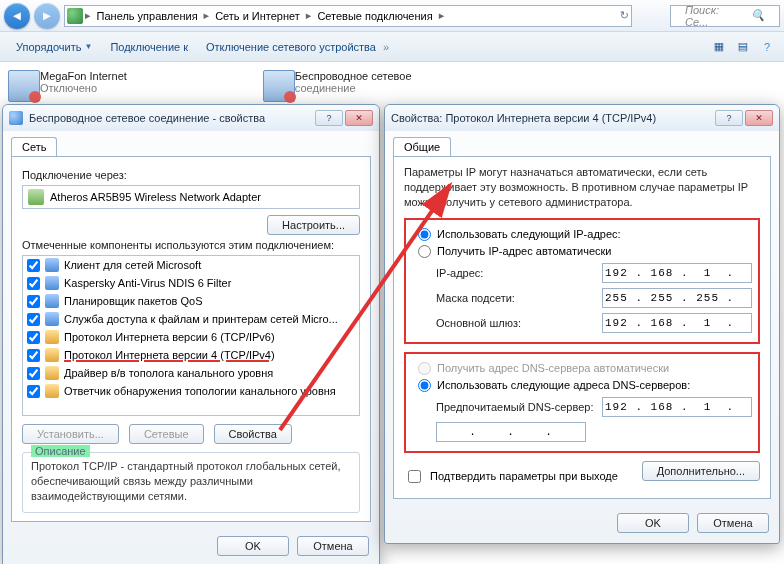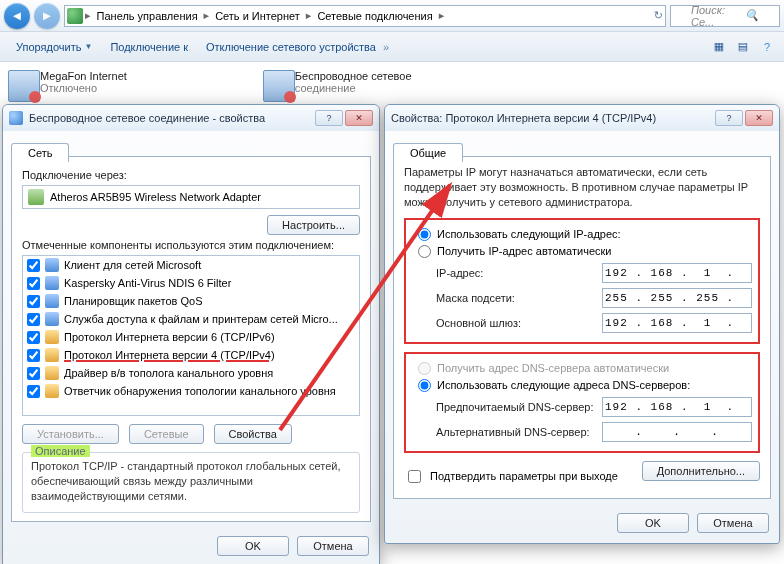--- a/index.html
+++ b/index.html
@@ -6,21 +6,21 @@
 body { margin: 0; width: 784px; height: 564px; background: #fff; overflow: hidden; position: relative; }
 
 
 .explorer { position: absolute; top: 0; left: 0; right: 0; }
 .nav-row { height: 32px; background: linear-gradient(#fdfdfe,#e8eff7); border-bottom: 1px solid #cfd8e3; display: flex; align-items: center; padding: 0 4px; gap: 4px; }
 .nav-btn { width: 26px; height: 26px; border-radius: 50%; background: linear-gradient(#4ea0e6,#2b7bd0); display:flex; align-items:center; justify-content:center; color:#fff; font-size:13px; box-shadow: inset 0 1px 0 rgba(255,255,255,.4), 0 1px 2px rgba(0,0,0,.3); }
 .breadcrumb { flex: 1; height: 22px; background: #fff; border: 1px solid #a0b3c9; display: flex; align-items: center; padding: 0 2px; gap: 2px; }
 .breadcrumb span.seg { padding: 0 4px; }
 .breadcrumb span.arr { color: #666; }
 .breadcrumb .bc-icon { width:16px; height:16px; background: radial-gradient(circle at 30% 30%, #7fd084, #2e8c3e); border-radius:2px; }
-.search-box { width: 110px; height: 22px; background: #fff; border: 1px solid #a0b3c9; display:flex; align-items:center; padding:0 20px; color:#888; font-style:italic; gap:16px; }
+.search-box { width: 110px; height: 22px; background: #fff; border: 1px solid #a0b3c9; display:flex; align-items:center; padding:0 14px; color:#888; font-style:italic; gap:16px;margin-left:34px; }
 .toolbar-row { height: 30px; background: linear-gradient(#f3f7fb,#e2ebf3); border-bottom: 1px solid #cfd8e3; display:flex; align-items:center; padding:0 8px; gap:2px; }
 .tool-item { color:#154a85; padding:4px 8px; display:flex; align-items:center; gap:3px; cursor:default; }
 .tool-item .tri { font-size:8px; color:#3a6a9e; }
 .tool-icons { margin-left:auto; display:flex; gap:6px; }
 .tool-ic { width:18px; height:18px; display:flex; align-items:center; justify-content:center; color:#2a5a9a; }
 
 .conn-area { display:flex; padding: 4px; gap: 8px; background:#fff; }
 .conn-item { display:flex; align-items:flex-start; padding:4px; }
 .conn-icon { width:32px; height:32px; background: linear-gradient(#d4e4f6,#8fb5de); border:1px solid #6a95c5; border-radius:2px; position:relative; }
 .conn-icon::after { content:''; position:absolute; right:-2px; bottom:-2px; width:12px; height:12px; background:#e25b5b; border-radius:50%; }
@@ -28,39 +28,39 @@
 .conn-text .sub { color:#7a7a7a; }
 
 
 .dialog { position:absolute; background: linear-gradient(#fdfdfe,#eef3f8); border:1px solid #7b97b6; border-radius: 6px 6px 3px 3px; box-shadow: 0 4px 18px rgba(0,0,0,.35); }
 .dlg-title { height:26px; display:flex; align-items:center; padding:0 6px; font-size:12px; color:#1d2e42; background: linear-gradient(#f8fbfe,#e3edf7); border-radius:6px 6px 0 0; gap:6px; }
 .dlg-title .wic { width:14px; height:14px; background: radial-gradient(circle at 30% 30%, #a7d3ff,#3c7ecf); border-radius:2px; }
 .dlg-ctrls { margin-left:auto; display:flex; gap:2px; }
 .dlg-cbtn { width:28px; height:16px; background: linear-gradient(#f4f8fc,#dbe6f1); border:1px solid #a7bdd4; border-radius:2px; display:flex; align-items:center; justify-content:center; font-size:9px; color:#2e4b6d; }
 .dlg-cbtn.close { background: linear-gradient(#f8d7d7,#e9a6a6); color:#7a2222; border-color:#c98787; }
 .dlg-body { padding: 6px 8px 8px; }
-.tab { display:inline-block; background:#fff; border:1px solid #9eb4cc; border-bottom:none; padding:3px 16px; border-radius:3px 3px 0 0; position:relative; top:6px; z-index:2; }
+.tab { display:inline-block; background:#fff; border:1px solid #9eb4cc; border-bottom:none; padding:3px 10px; border-radius:3px 3px 0 0; position:relative; top:0; z-index:2; }
 .tab-panel { background:#fff; border:1px solid #9eb4cc; padding:8px 10px; }
 
 .group-label { margin: 4px 0 4px; color:#1a1a1a; }
 .adapter-box { border:1px solid #b5c5d8; background:#fff; padding:3px 5px; display:flex; align-items:center; gap:6px; margin-bottom:6px; }
 .adapter-box .aic { width:16px; height:16px; background: linear-gradient(#bfe0b0,#6bb04f); border-radius:2px; }
 .btn { background: linear-gradient(#fdfdfe,#e8eef5); border:1px solid #8fa6bf; border-radius:3px; padding:3px 14px; color:#222; cursor:default; }
 .btn.disabled { color:#9a9a9a; }
 .btn-row { display:flex; gap:6px; justify-content:flex-end; margin-top:6px; }
 
 .comp-list { border:1px solid #b5c5d8; background:#fff; height:161px; overflow:hidden; margin-top:4px; }
 .comp-row { display:flex; align-items:center; gap:5px; padding:2px 4px; }
 .comp-row input { margin:0; }
 .comp-ic { width:14px; height:14px; background: linear-gradient(#ffe199,#e3a63b); border-radius:2px; flex-shrink:0; }
 .comp-ic.blue { background: linear-gradient(#a7ccff,#4c8cd8); }
 .comp-row.hl { text-decoration: underline; text-decoration-color: #e03232; text-decoration-thickness: 2px; }
 
 .desc-group { border:1px solid #c9d5e2; border-radius:3px; padding:6px 8px 8px; margin-top:8px; position:relative; }
-.desc-group .legend { position:absolute; top:-8px; left:8px; background:#bef264; padding:0 4px; color:#5a6a7d; }
+.desc-group .legend { position:absolute; top:-8px; left:8px; background:#86efac; padding:0 4px; color:#5a6a7d; }
 .desc-text { color:#3a3a3a; line-height:1.35; }
 
 .dlg-footer { display:flex; justify-content:flex-end; gap:8px; padding:6px 10px 10px; }
 
 
 .info-text { color:#2a2a2a; line-height:1.35; margin-bottom:8px; }
 .radio-row { display:flex; align-items:center; gap:6px; margin:4px 0; padding-left:6px; }
 .radio-row input { margin:0; }
 .field-row { display:flex; align-items:center; margin:5px 0 5px 24px; gap:8px; }
 .field-row label { flex: 1; color:#222; }
@@ -253,21 +253,20 @@
           </div>
         <div class="radio-row">
             <input type="radio" name="dns" checked="" style="">
             <span>Использовать следующие адреса DNS-серверов:</span>
           </div>
         <div class="field-row">
           <label>Предпочитаемый DNS-сервер:</label>
           <input class="ip-input" value="192 . 168 .  1  .  1" style="">
         </div>
         <div class="field-row">
-          <label>Альтернативный DNS-сервер:</label>
           <input class="ip-input" value=" .    .    . " style="">
         </div>
       </div>
 
       <div style="display:flex; align-items:flex-start; ">
         <div class="chk-row">
           <input type="checkbox" style="">
           <span>Подтвердить параметры при выходе</span>
         </div>
         <button class="btn" style="margin-left:auto">Дополнительно...</button>

